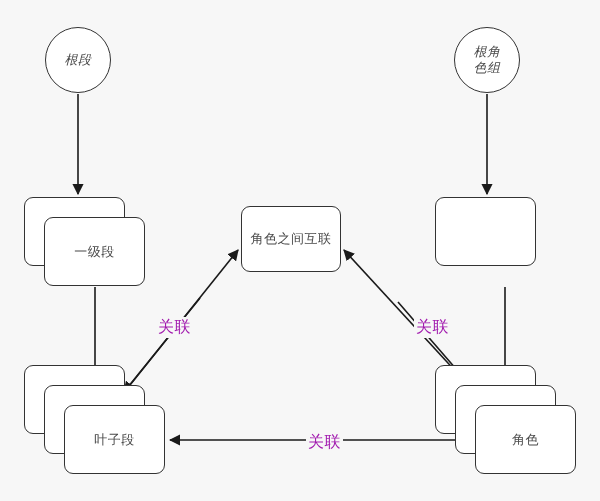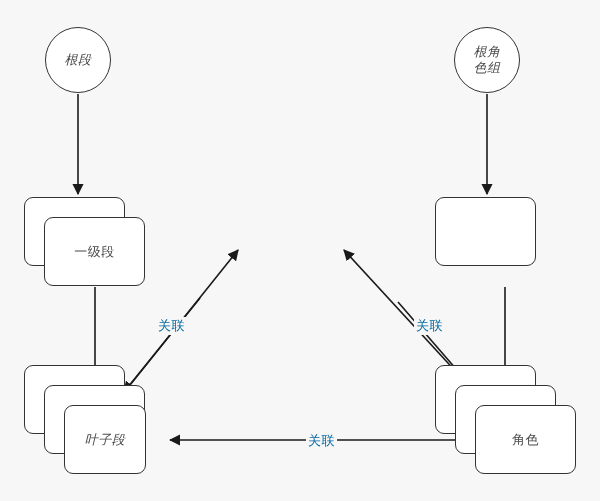--- a/index.html
+++ b/index.html
@@ -50,22 +50,22 @@
   }
   .stack-shadow {
     position: absolute;
     box-sizing: border-box;
     background: #ffffff;
     border: 1.6px solid #333333;
     border-radius: 9px;
   }
   .edge-label {
     position: absolute;
-    font-size: 13px;
-    color: #0369a1;
+    font-size: 16px;
+    color: #a21caf;
     background: #f7f7f7;
     padding: 0 2px;
     white-space: nowrap;
     letter-spacing: 0.5px;
   }
 </style>
 </head>
 <body>
 
 <div id="diagram-canvas">
@@ -108,30 +108,33 @@
 
   <div class="stack-shadow" style="left:24px; top:197px; width:101px; height:69px;"></div>
   <div class="node box" style="left:44px; top:217px; width:101px; height:69px;">
     <span>一级段</span>
   </div>
 
   <div class="stack-shadow" style="left:435px; top:197px; width:101px; height:69px;"></div>
 
   <div class="stack-shadow" style="left:24px; top:365px; width:101px; height:69px;"></div>
   <div class="stack-shadow" style="left:44px; top:385px; width:101px; height:69px;"></div>
-  <div class="node box" style="left:64px; top:405px; width:82px; height:69px;font-style:italic;">
+  <div class="node box" style="left:64px; top:405px; width:101px; height:69px;">
     <span>叶子段</span>
   </div>
 
   <div class="stack-shadow" style="left:435px; top:365px; width:101px; height:69px;"></div>
   <div class="stack-shadow" style="left:455px; top:385px; width:101px; height:69px;"></div>
   <div class="node box" style="left:475px; top:405px; width:101px; height:69px;">
     <span>角色</span>
   </div>
 
+  <div class="node box" style="left:241px; top:206px; width:100px; height:66px;">
+    <span>角色之间互联</span>
+  </div>
 
   <div class="edge-label" style="left:156px; top:317px;">关联</div>
 
   <div class="edge-label" style="left:414px; top:317px;">关联</div>
 
   <div class="edge-label" style="left:306px; top:432px;">关联</div>
 
 </div>
 
 </body></html>

